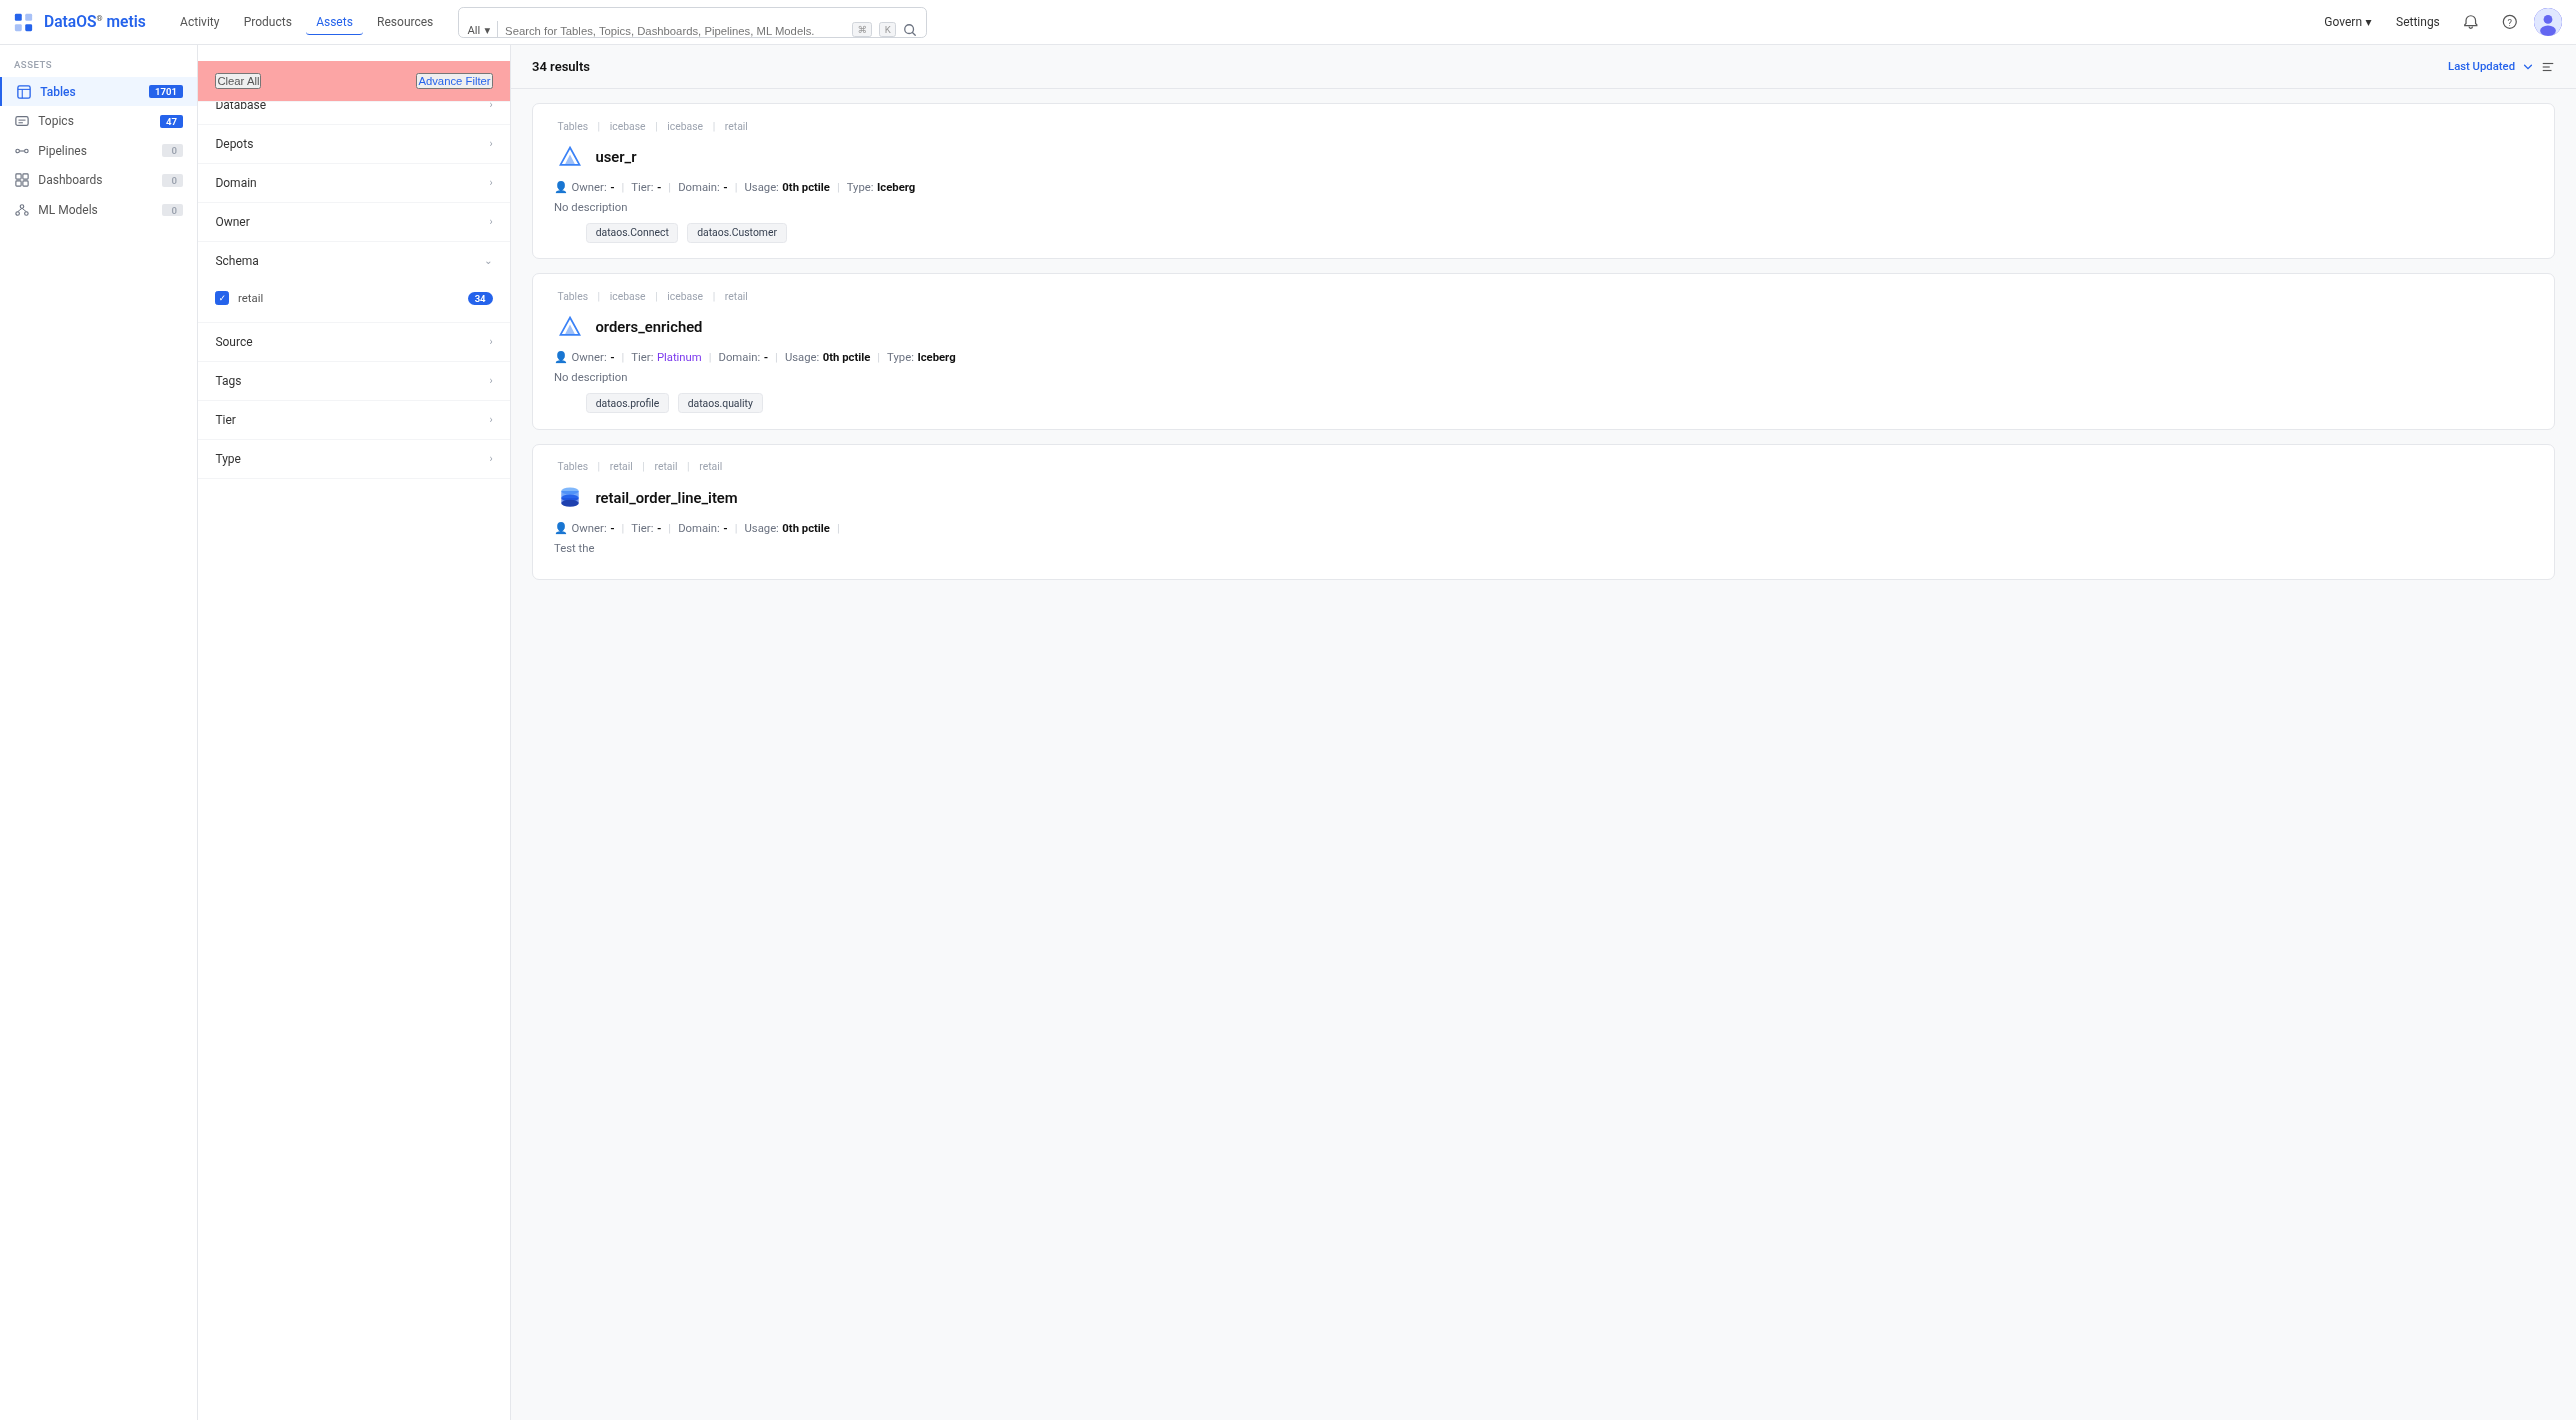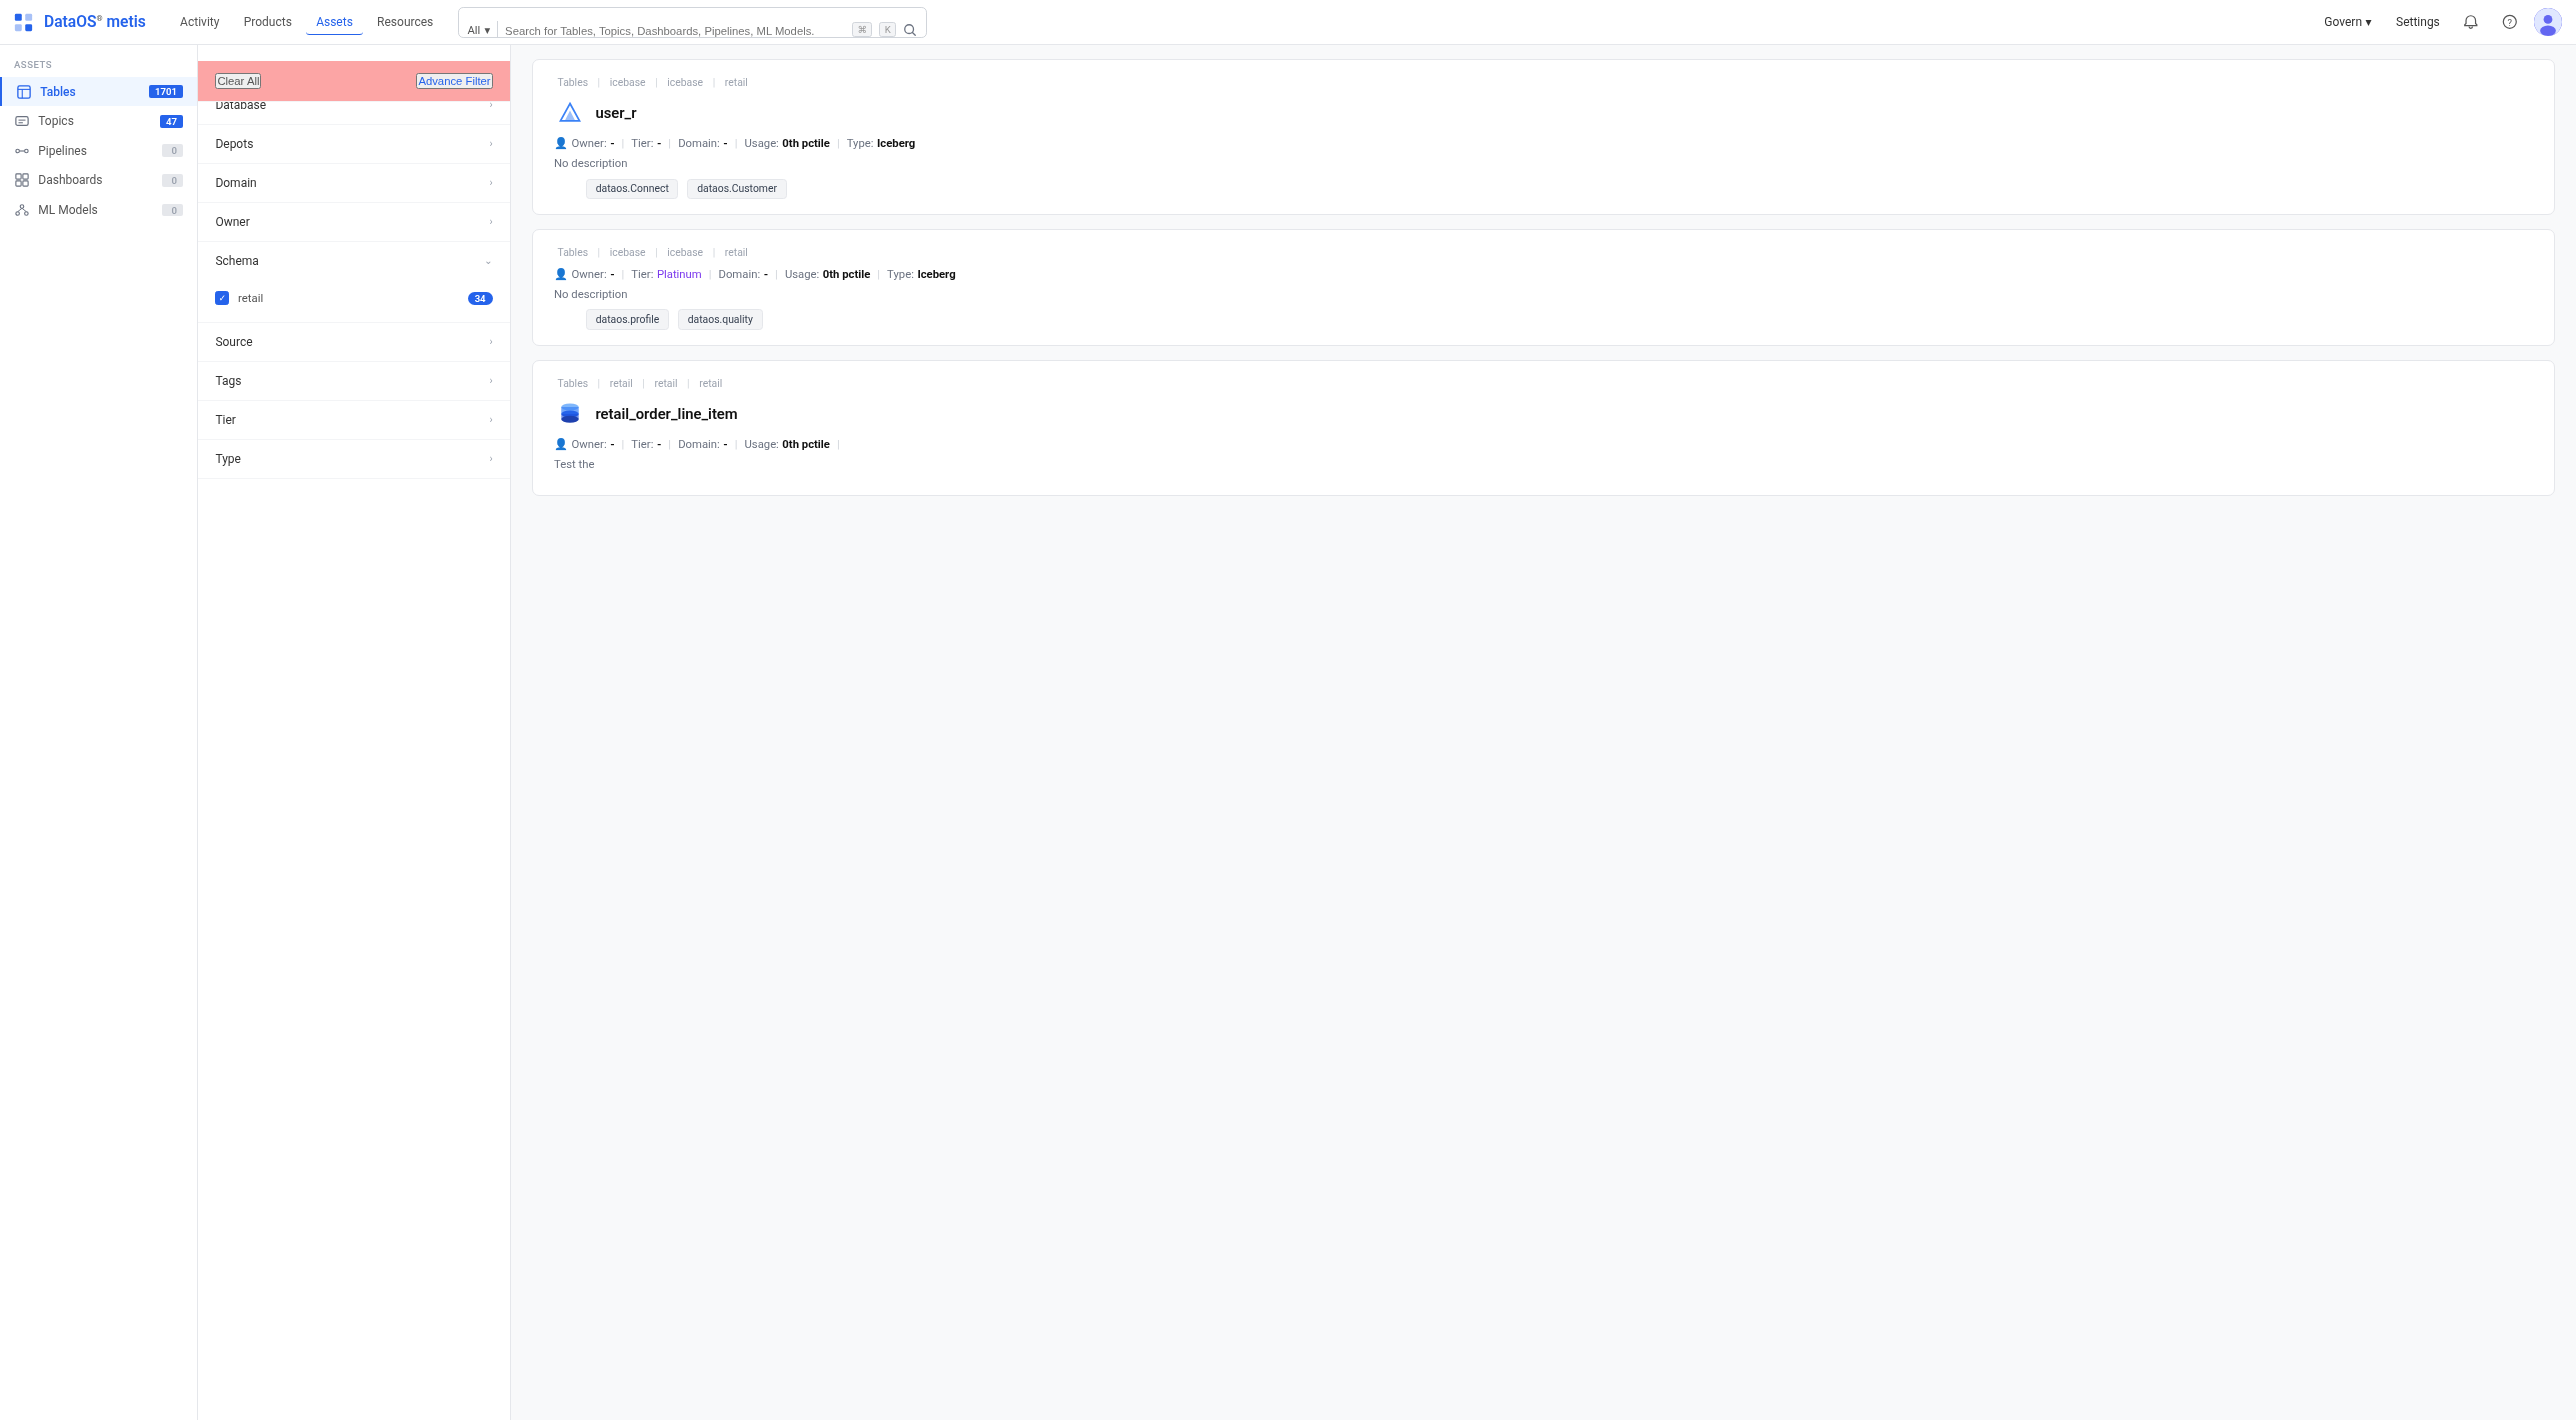--- a/index.html
+++ b/index.html
@@ -361,20 +361,34 @@
 
     <div class="filter-section">
       <div class="filter-section-header">
         <span>Type</span>
         <span class="filter-chevron">›</span>
       </div>
     </div>
   </div>
 
   <main class="main-content">
+    <div class="results-header">
+      <span class="results-count">34 results</span>
+      <div class="sort-control">
+        <span class="sort-label">Last Updated</span>
+        <svg width="12" height="12" viewBox="0 0 14 14" fill="none">
+            <path d="M3 5l4 4 4-4" stroke="#2563eb" stroke-width="1.5" stroke-linecap="round"></path>
+          </svg>
+        <svg width="14" height="14" viewBox="0 0 16 16" fill="none">
+            <line x1="2" y1="4" x2="14" y2="4" stroke="#555" stroke-width="1.3"></line>
+            <line x1="2" y1="8" x2="10" y2="8" stroke="#555" stroke-width="1.3"></line>
+            <line x1="2" y1="12" x2="12" y2="12" stroke="#555" stroke-width="1.3"></line>
+          </svg>
+      </div>
+    </div>
 
     <div class="results-list">
 
       <div class="result-card">
         <div class="result-breadcrumb">
           <span>Tables</span>
           <span class="separator">|</span>
           <span>icebase</span>
           <span class="separator">|</span>
           <span>icebase</span>
@@ -416,20 +430,29 @@
 
       <div class="result-card">
         <div class="result-breadcrumb">
           <span>Tables</span>
           <span class="separator">|</span>
           <span>icebase</span>
           <span class="separator">|</span>
           <span>icebase</span>
           <span class="separator">|</span>
           <span>retail</span>
+        </div>
+        <div class="result-title-row">
+          <div class="result-icon">
+            <svg width="26" height="26" viewBox="0 0 30 30" fill="none">
+              <polygon points="15,4 26,24 4,24" fill="none" stroke="#3b82f6" stroke-width="2"></polygon>
+              <polygon points="15,12 21,24 9,24" fill="#3b82f6" opacity="0.5"></polygon>
+            </svg>
+          </div>
+          <span class="result-title">orders_enriched</span>
         </div>
         <div class="result-meta">
           <span>👤</span>
           <span>Owner:</span>
           <strong>-</strong>
           <span class="separator">|</span>
           <span>Tier:</span>
           <strong class="platinum">Platinum</strong>
           <span class="separator">|</span>
           <span>Domain:</span>

